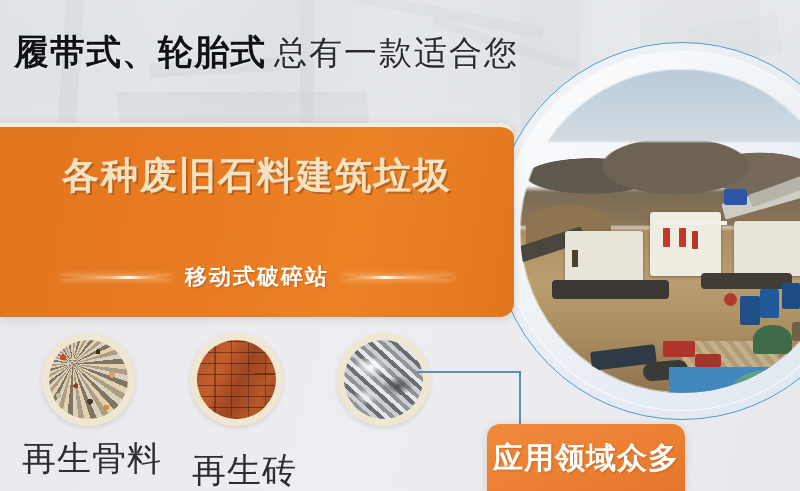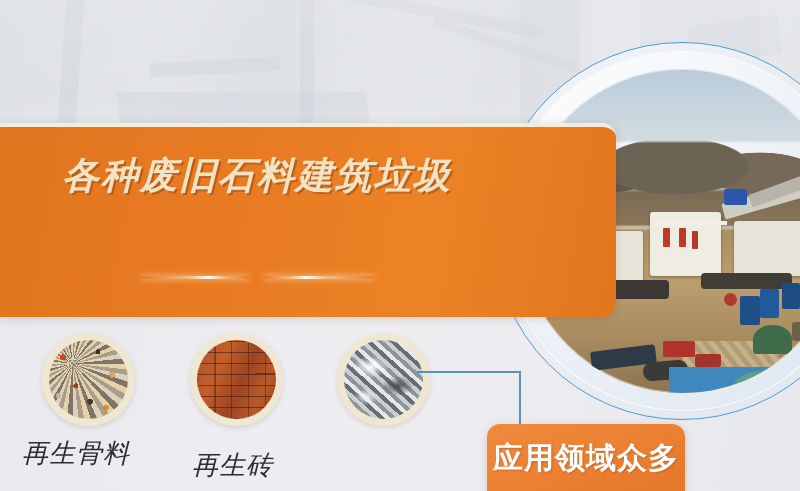--- a/index.html
+++ b/index.html
@@ -115,26 +115,25 @@
   .m.scrap3{ left:54%;  top:88%; width:8%;  height:4%;  background:#a63328; border-radius:2px; }
   .m.pipe  { left:38%;  top:90%; width:14%; height:6%;  background:#3a3a38; border-radius:40px; transform:rotate(-5deg); }
   .m.water { left:46%;  top:92%; width:54%; height:12%; background:#3f87bd; }
   .m.green { left:66%;  top:93%; width:22%; height:10%; background:#5fa087; border-radius:50% 50% 0 0; }
   .m.rubble1{left:50%;  top:84%; width:30%; height:10%; background:repeating-linear-gradient(52deg,#cbb892 0 5px,#b3a07c 5px 10px); opacity:.85; }
   .m.dirtpile{left:2%;  top:42%; width:26%; height:12%; background:#8d7550; border-radius:50% 50% 0 0; }
   .m.person { left:16%; top:56%; width:1.8%;height:5%;  background:#4b3f2e; }
 
   
   .orange-panel {
-    position:absolute; left:0; top:123px; width:616px; height:194px;
+    position:absolute; left:0; top:123px; width:514px; height:194px;
     background:linear-gradient(100deg,#e1761f 0%,#e87a22 35%,#ec8226 70%,#e2761e 100%);
     border-top:4px solid #f3ede0;
     border-radius:0 14px 14px 0;
     box-shadow:0 2px 10px rgba(120,60,10,.18);
-    font-style:italic;
   }
   .op-line {
     position:absolute; left:0; width:514px; text-align:center;
     font-size:37px; font-weight:bold; letter-spacing:2px;
     color:#f4e3c2;
     text-shadow:2px 2px 0 rgba(150,70,12,.55), 0 1px 0 rgba(255,255,255,.25);
     white-space:nowrap;
   }
   .op-line.l1 { top:24px; }
   .op-line.l2 { top:75px; }
@@ -193,21 +192,21 @@
       radial-gradient(ellipse 22px 14px at 68% 58%, #4e5256 0%, rgba(0,0,0,0) 72%),
       radial-gradient(ellipse 18px 12px at 28% 72%, #e3e5e7 0%, rgba(0,0,0,0) 70%),
       repeating-linear-gradient(42deg, #8d9296 0 4px, #c4c8cb 4px 8px, #6b7074 8px 12px, #dcdee0 12px 16px),
       #9aa0a4;
     filter:contrast(1.1);
   }
 
   
   .mat-label {
     position:absolute; top:436px;
-    font-size:26px; color:#2c2e33; letter-spacing:1px; white-space:nowrap;font-style:italic;
+    font-size:34px; color:#2c2e33; letter-spacing:1px; white-space:nowrap;
   }
   .mat-label.l1 { left:22px; }
   .mat-label.l2 { left:192px;margin-top:12px; }
   .mat-label.l3 { left:305px; }
 
   
   .connector { position:absolute; background:#5b8fb9; }
   .connector.h { left:417px; top:371px; width:103px; height:1.5px; }
   .connector.v { left:519px; top:371px; width:1.5px; height:60px; }
 
@@ -241,20 +240,23 @@
     <div class="bg-struct l7"></div>
     <div class="bg-struct l8"></div>
     <div class="bg-struct l9"></div>
     <div class="bg-struct l10"></div>
     <div class="bg-struct l11"></div>
     <div class="bg-struct l12"></div>
   </div>
   <div class="bg-fade"></div>
   <div class="bottom-panel"></div>
 
+  <div class="headline">
+    <span class="hl-strong">履带式、轮胎式</span><span class="hl-light">总有一款适合您</span>
+  </div>
 
   <div class="photo-ring"></div>
   <div class="photo-ring2"></div>
   <div class="photo-circle">
     <div class="m dirtpile"></div>
     <div class="m belt1"></div>
     <div class="m belt2"></div>
     <div class="m belt3"></div>
     <div class="m blue1"></div>
     <div class="m body1"></div>
@@ -279,20 +281,21 @@
     <div class="m scrap3"></div>
     <div class="m pipe"></div>
     <div class="m water"></div>
     <div class="m green"></div>
   </div>
 
   <div class="orange-panel">
     <div class="op-line l1">各种废旧石料建筑垃圾</div>
     <div class="op-sub-wrap">
       <span class="flare"></span>
+      <span class="op-sub">移动式破碎站</span>
       <span class="flare right"></span>
     </div>
   </div>
 
   <div class="mat m1">
     <div class="inner aggregate"></div>
   </div>
   <div class="mat m2">
     <div class="inner brick"></div>
   </div>

